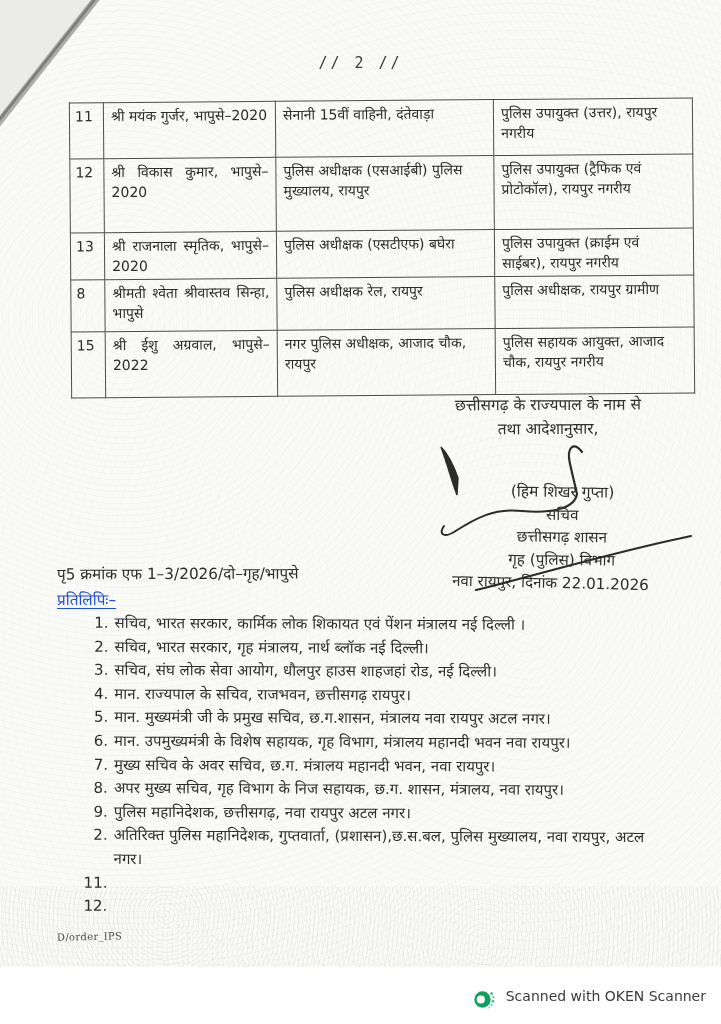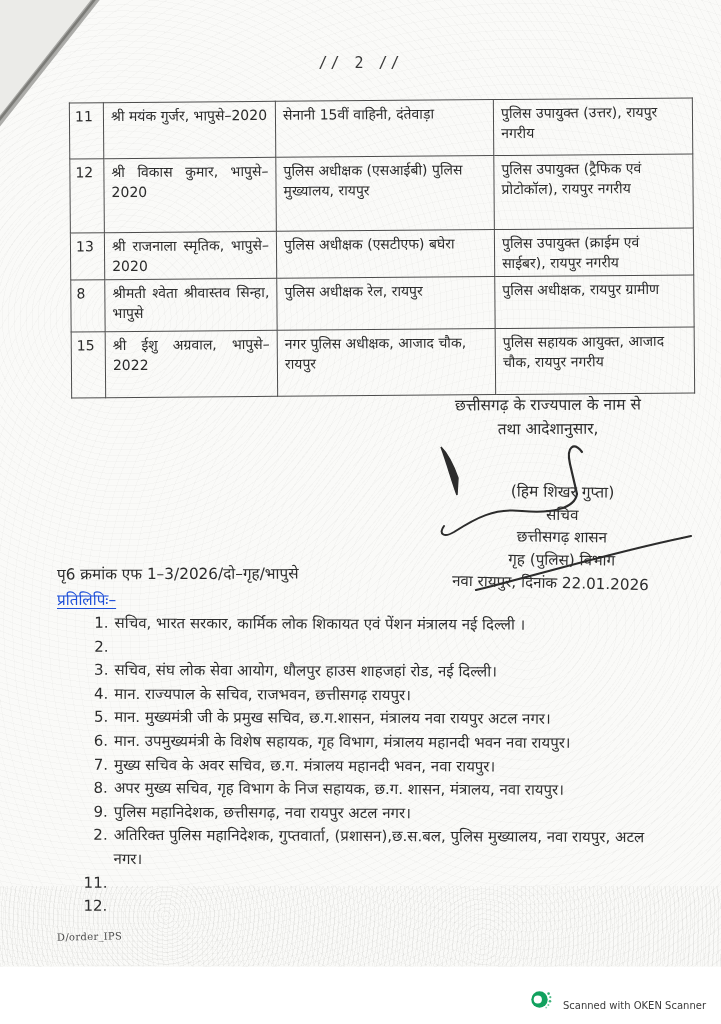--- a/index.html
+++ b/index.html
@@ -95,22 +95,22 @@
     font-family: "DejaVu Serif", serif;
     font-size: 10px; color: #4a4a4a; letter-spacing: .3px;
     transform: rotate(-1.2deg);
   }
   .footer-bar {
     position: absolute; left: 0; right: 0; bottom: 0; height: 57px;
     background: #ffffff;
   }
   .scanner-credit {
     position: absolute; right: 15px; top: 21px;
-    display: flex; align-items: flex-end; gap: 10px;
-    font-size: 10px; color: #3b3b3b; font-weight: 500;
+    display: flex; align-items: flex-start; gap: 10px;
+    font-size: 14px; color: #3b3b3b; font-weight: 500;
   }
 </style>
 </head>
 <body>
 
 <div class="page">
   <div class="paper-noise"></div>
   <div class="noise-bottom"></div>
 
   <svg class="fold" width="125" height="135">
@@ -180,30 +180,31 @@
   </svg>
 
   <div class="sig-block">
     <div class="sig-name">(हिम शिखर गुप्ता)</div>
     <div>सचिव</div>
     <div>छत्तीसगढ़ शासन</div>
     <div>गृह (पुलिस) विभाग</div>
     <div class="sig-date">नवा रायपुर, दिनांक 22.01.2026</div>
   </div>
 
-  <div class="ref-line">पृ6 क्रमांक एफ 1–3/2026/दो–गृह/भापुसे</div>
+  <div class="ref-line">पृ5 क्रमांक एफ 1–3/2026/दो–गृह/भापुसे</div>
   <div class="copies-label">प्रतिलिपिः–</div>
 
   <ul class="copies">
     <li>
         <span class="no">1.</span>
         <span class="txt">सचिव, भारत सरकार, कार्मिक लोक शिकायत एवं पेंशन मंत्रालय नई दिल्ली ।</span>
       </li>
     <li>
         <span class="no">2.</span>
+        <span class="txt">सचिव, भारत सरकार, गृह मंत्रालय, नार्थ ब्लॉक नई दिल्ली।</span>
       </li>
     <li>
         <span class="no">3.</span>
         <span class="txt">सचिव, संघ लोक सेवा आयोग, धौलपुर हाउस शाहजहां रोड, नई दिल्ली।</span>
       </li>
     <li>
         <span class="no">4.</span>
         <span class="txt">मान. राज्यपाल के सचिव, राजभवन, छत्तीसगढ़ रायपुर।</span>
       </li>
     <li>

